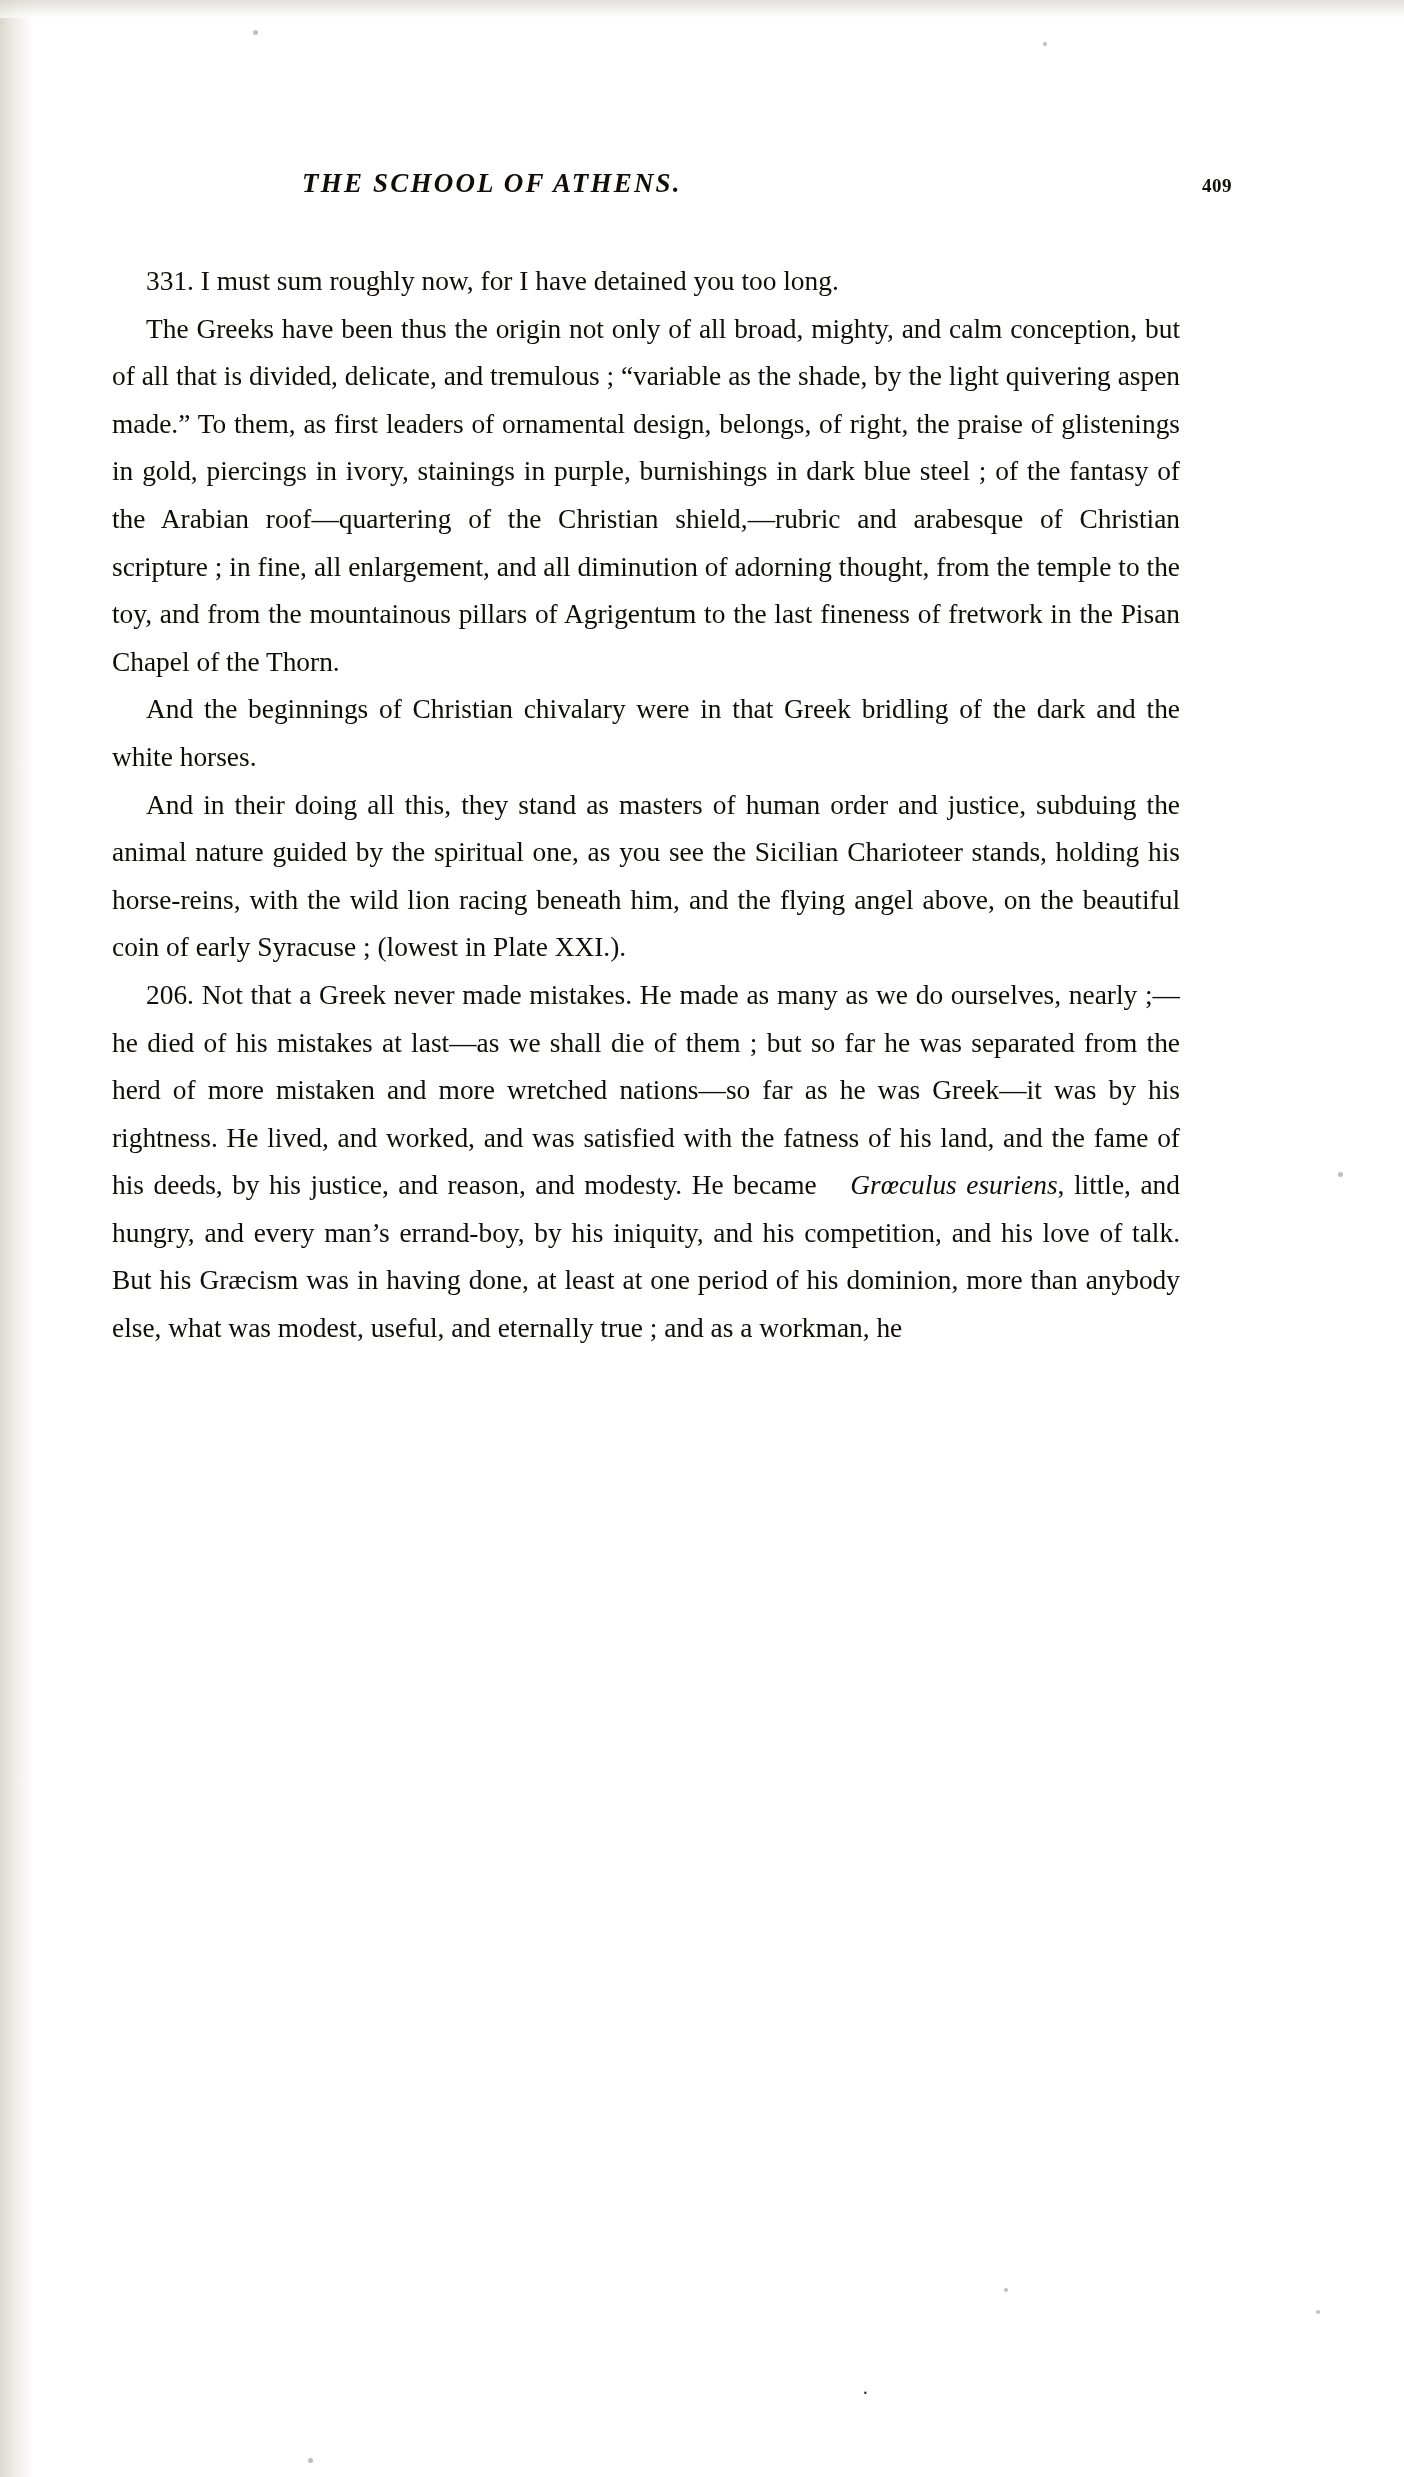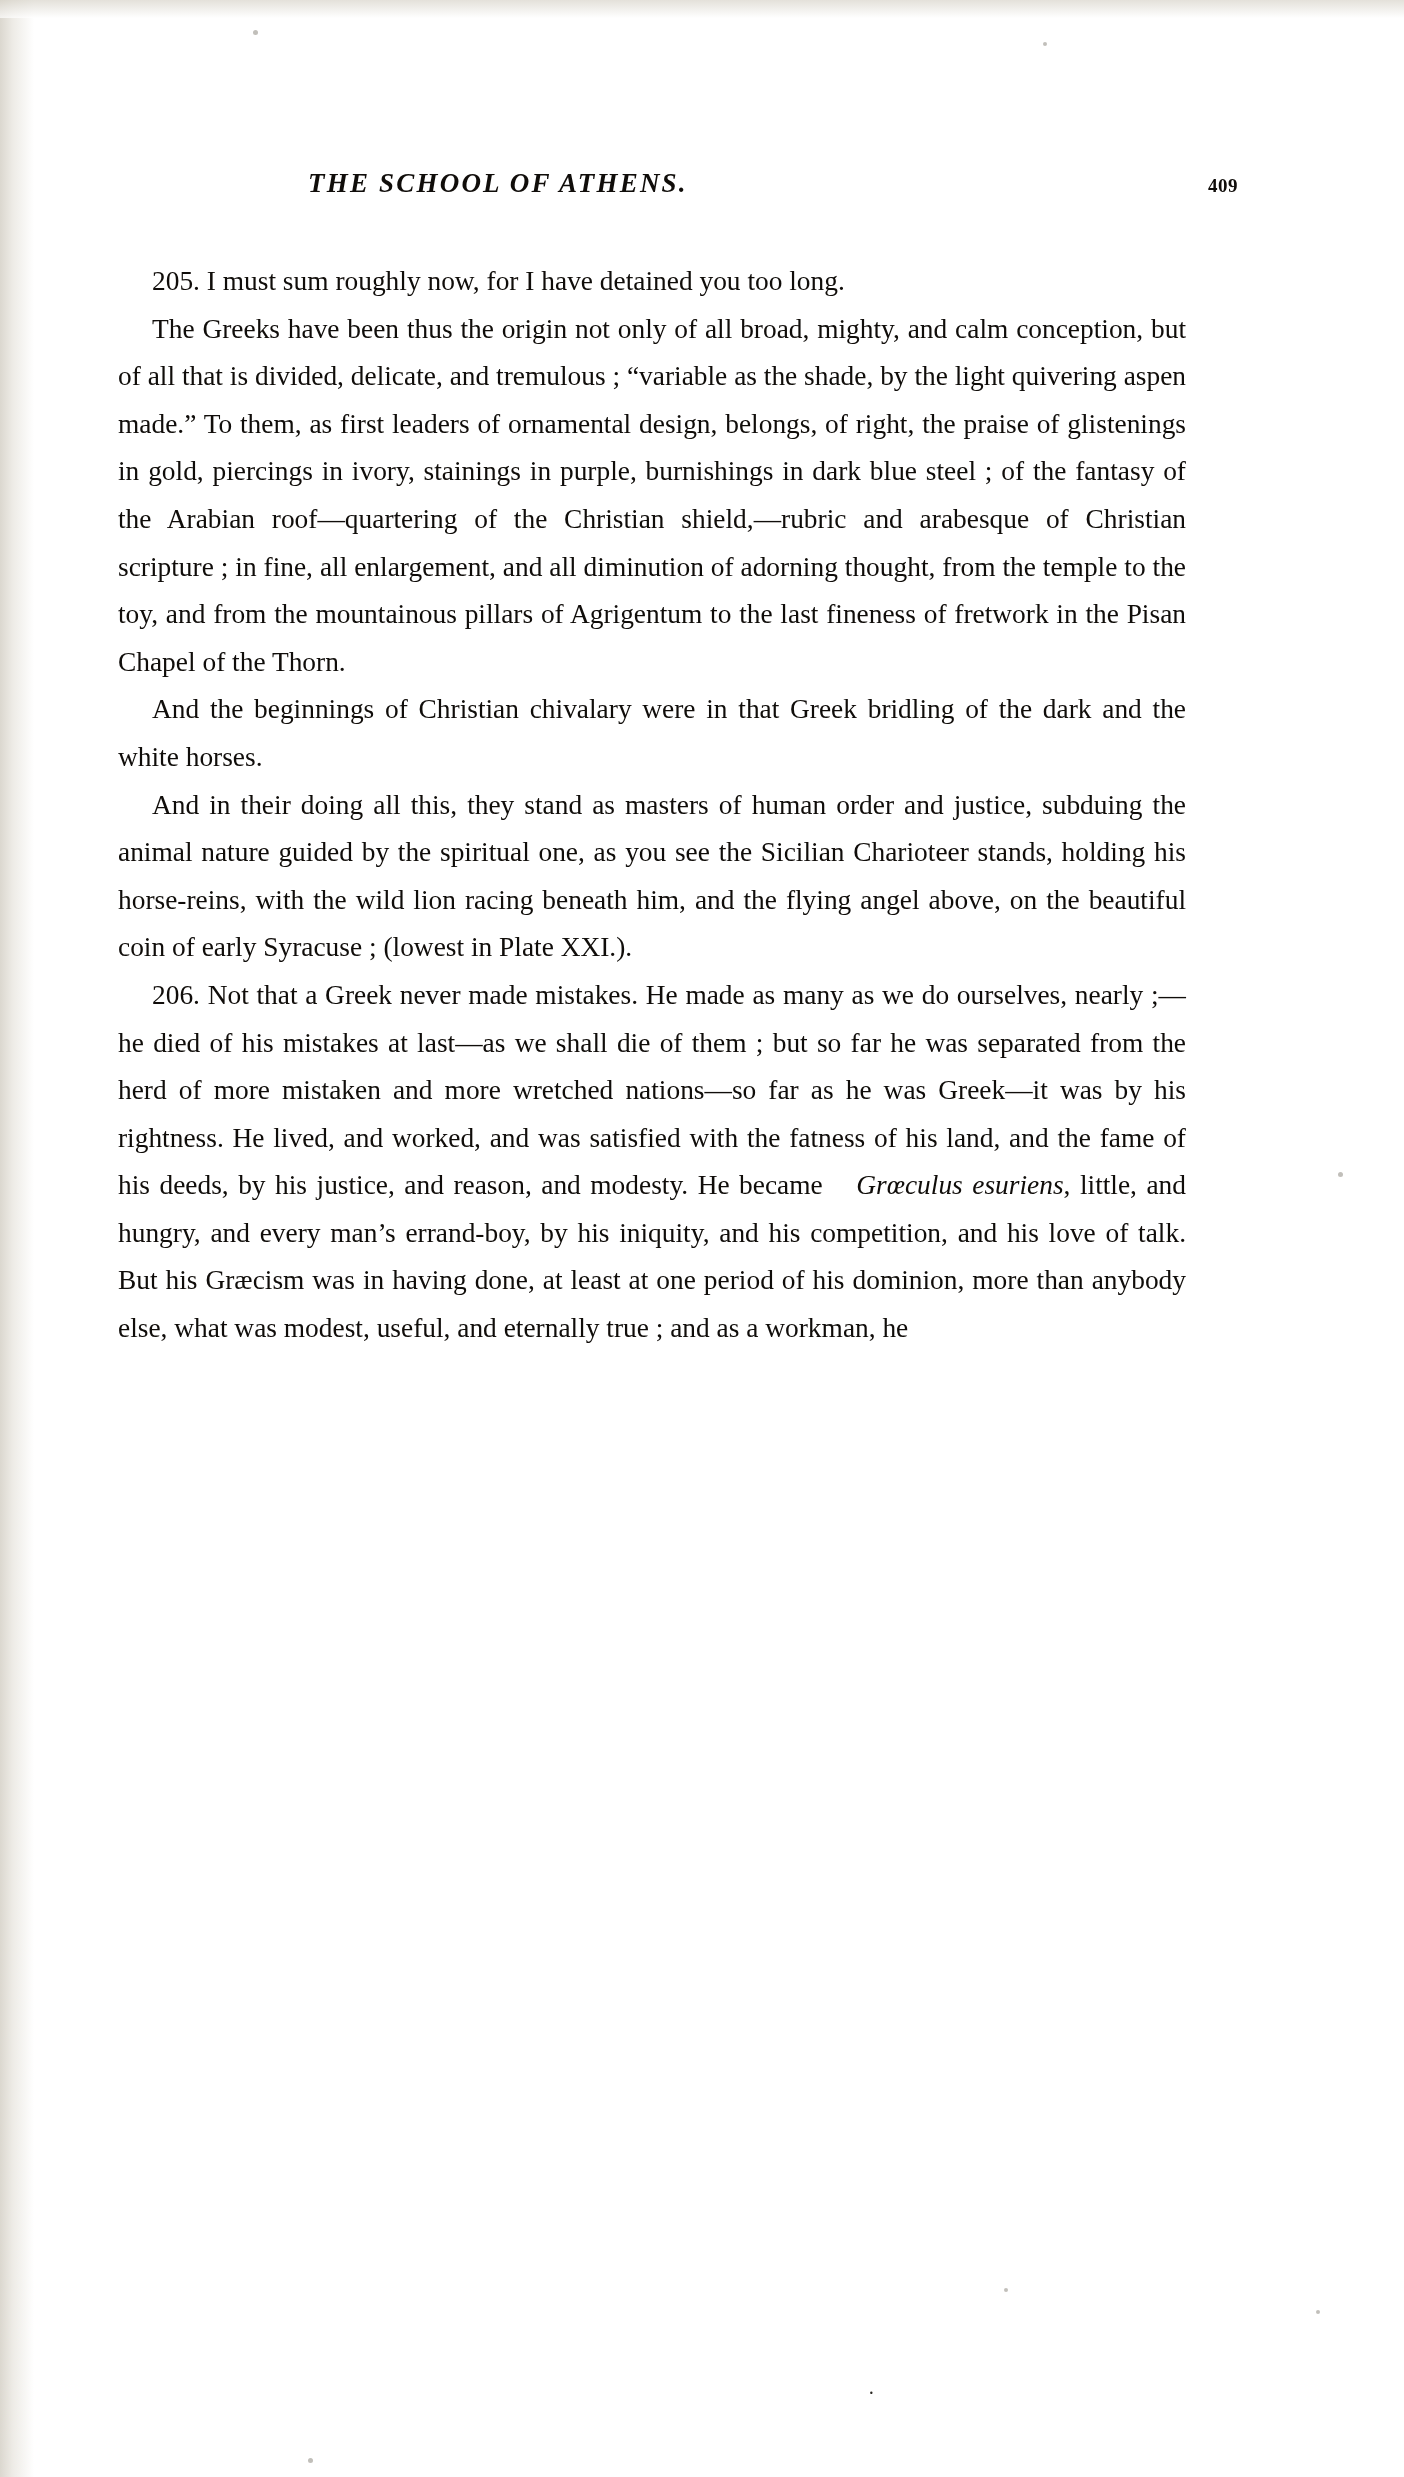--- a/index.html
+++ b/index.html
@@ -36,21 +36,21 @@
   .speck {
     position: absolute;
     background: #8e8a82;
     border-radius: 50%;
     opacity: .55;
     pointer-events: none;
   }
 
   .page {
     position: absolute;
-    left: 6px; top: 0;
+    left: 0; top: 0;
     width: 1307px;
     height: 2477px;
   }
 
   .header {
     position: absolute;
     left: 172px;
     top: 168px;
     width: 1060px;
     display: flex;
@@ -121,21 +121,21 @@
 <div class="page">
 
   <div class="header">
     <span class="running-title">THE SCHOOL OF ATHENS.</span>
     <span class="folio">409</span>
   </div>
 
   <div class="body-text">
 
 
-    <p class="indent">205. I must sum roughly now, for I have detained you too long.</p>
+    <p class="indent">331. I must sum roughly now, for I have detained you too long.</p>
 
     <p class="indent">The Greeks have been thus the origin not only of all broad, mighty, and calm conception, but of all that is divided, delicate, and tremulous ; “variable as the shade, by the light quivering aspen made.”  To them, as first leaders of ornamental design, belongs, of right, the praise of glistenings in gold, piercings in ivory, stainings in purple, burnishings in dark blue steel ; of the fantasy of the Arabian roof—quartering of the Christian shield,—rubric and arabesque of Christian scripture ; in fine, all enlargement, and all diminution of adorning thought, from the temple to the toy, and from the mountainous pillars of Agrigentum to the last fineness of fretwork in the Pisan Chapel of the Thorn.</p>
 
     <p class="indent">And the beginnings of Christian chivalary were in that Greek bridling of the dark and the white horses.</p>
 
     <p class="indent">And in their doing all this, they stand as masters of human order and justice, subduing the animal nature guided by the spiritual one, as you see the Sicilian Charioteer stands, holding his horse-reins, with the wild lion racing beneath him, and the flying angel above, on the beautiful coin of early Syracuse ; (lowest in Plate XXI.).</p>
 
     <p class="indent"><span>206. Not that a Greek never made mistakes.  He made as many as we do ourselves, nearly ;—he died of his mistakes at last—as we shall die of them ; but so far he was separated from the herd of more mistaken and more wretched nations—so far as he was Greek—it was by his rightness.  He lived, and worked, and was satisfied with the fatness of his land, and the fame of his deeds, by his justice, and reason, and modesty. He became </span><span class="it">Grœculus esuriens</span><span>, little, and hungry, and every man’s errand-boy, by his iniquity, and his competition, and his love of talk.  But his Græcism was in having done, at least at one period of his dominion, more than anybody else, what was modest, useful, and eternally true ; and as a workman, he</span></p>
 
   </div>

